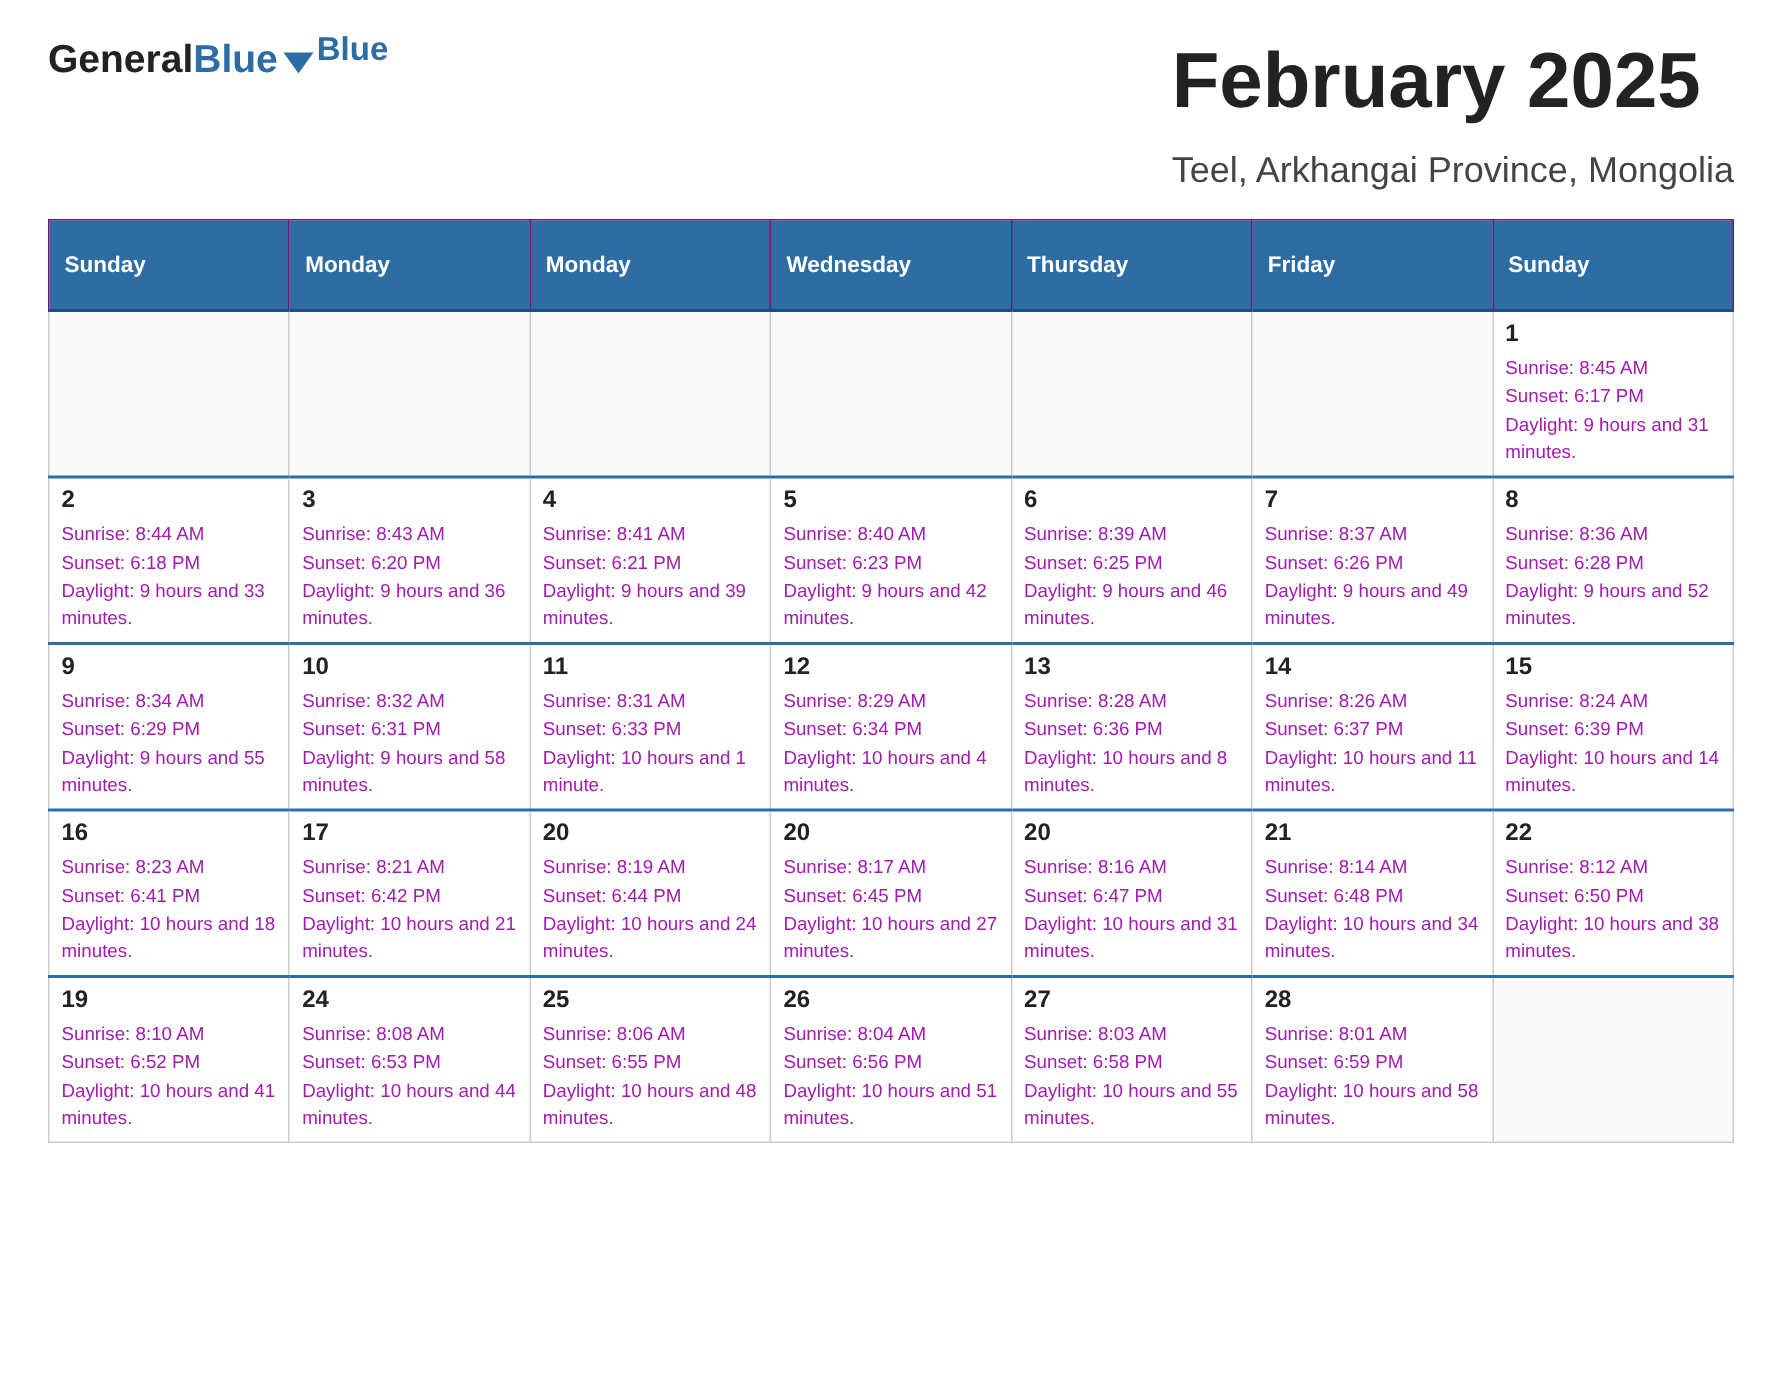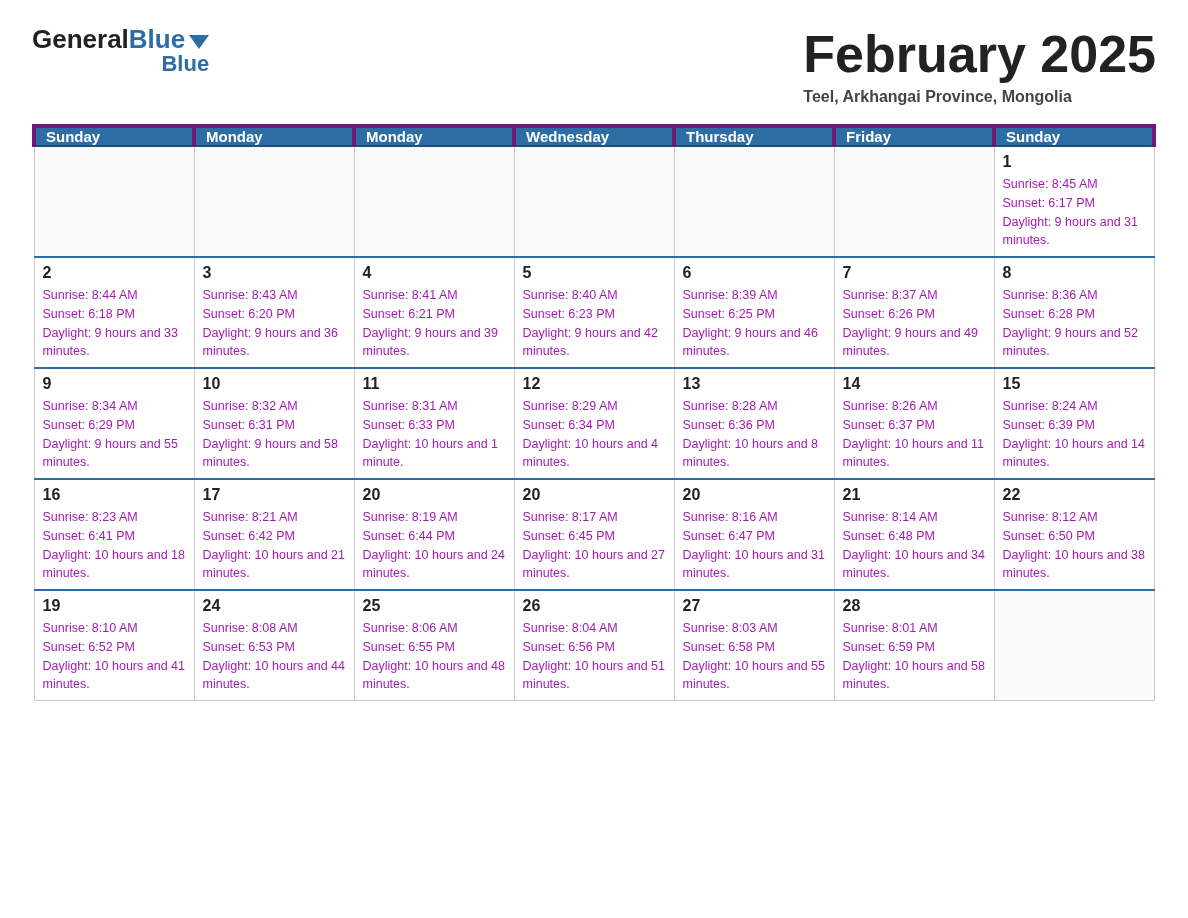--- a/index.html
+++ b/index.html
@@ -12,22 +12,22 @@
       min-height: 918px;
     }
     .header {
       display: flex;
       justify-content: space-between;
       align-items: flex-start;
       margin-bottom: 18px;
     }
     .logo {
       display: flex;
-      flex-direction: column;
-      align-items: flex-end;
+      flex-direction: row;
+      align-items: flex-start;
     }
     .logo-text {
       display: flex;
       align-items: center;
       font-size: 26px;
       font-weight: bold;
       color: #222;
     }
     .logo-blue {
       color: #2e6da4;
@@ -50,38 +50,38 @@
     }
     .title-block {
       text-align: left;
     }
     .title-block h1 {
       font-size: 52px;
       font-weight: bold;
       color: #222;
     }
     .title-block h2 {
-      font-size: 16px;
-      font-weight: bold;
+      font-size: 24px;
+      font-weight: normal;
       color: #444;
-      margin-top: 4px;
+      margin-top: 16px;
     }
     .calendar {
       width: 100%;
       border-collapse: collapse;
       border: 1px solid #aaa;
     }
     .calendar th {
       background-color: #2e6da4;
       color: #fff;
       font-size: 15px;
       font-weight: bold;
-      padding: 0 10px;
+      padding: 21px 10px;
       text-align: left;
-      border: 4px solid #701a75;
+      border: 1px solid #701a75;
     }
     .calendar td {
       vertical-align: top;
       padding: 6px 8px;
       border: 1px solid #ccc;
       width: 14.28%;
       min-height: 90px;
       font-size: 13px;
       color: #333;
     }

